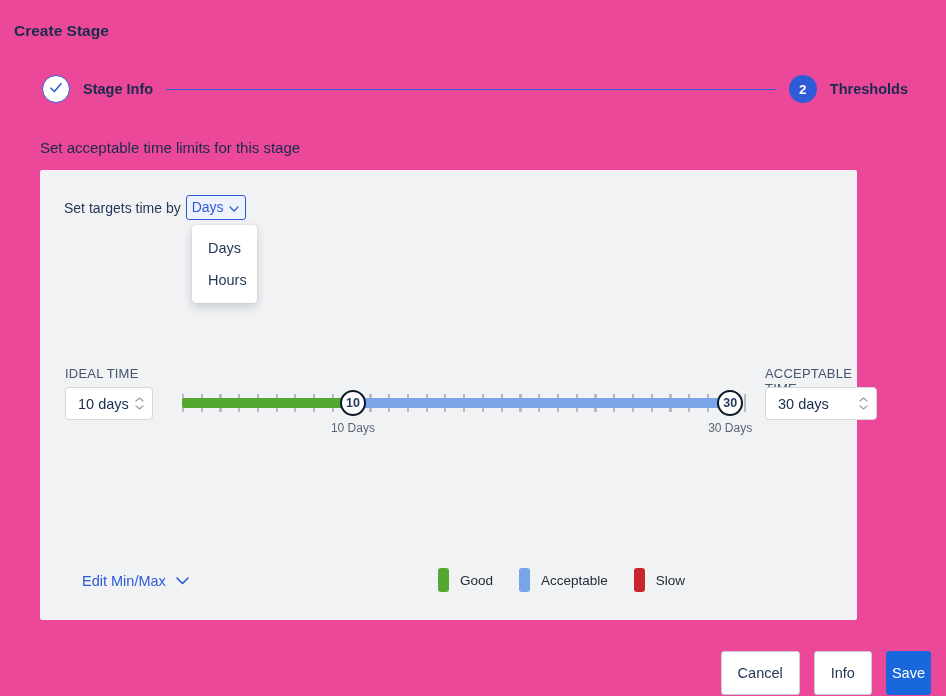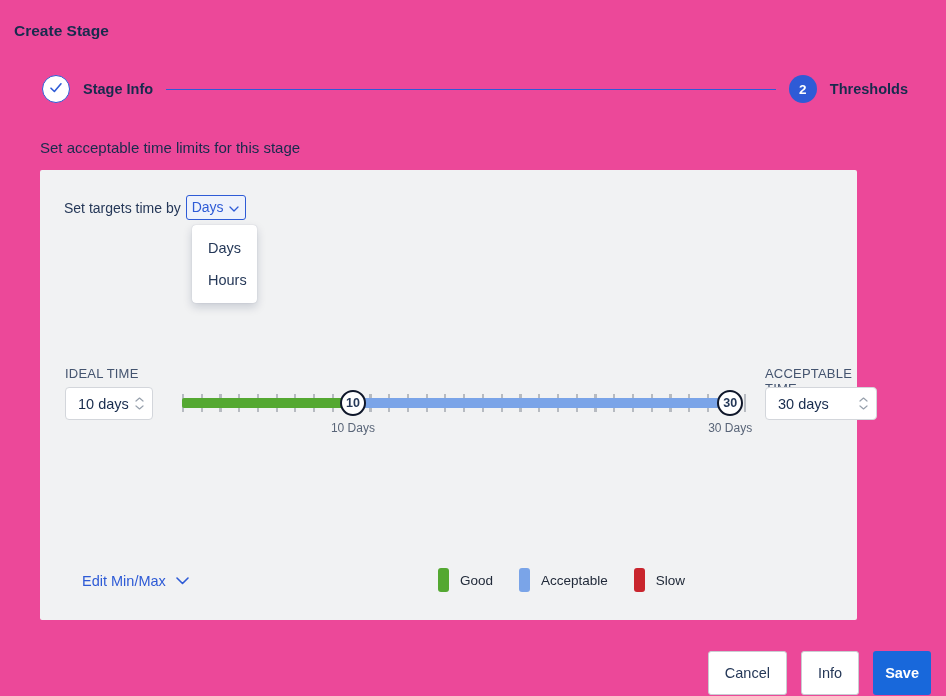--- a/index.html
+++ b/index.html
@@ -63,21 +63,21 @@
   .swatch { width:11px; height:24px; border-radius:3px; }
   .swatch.good { background:#54a831; }
   .swatch.acceptable { background:#7aa4e8; }
   .swatch.slow { background:#c9252d; }
   .legend-label { font-size:13.5px; color:#222b3a; }
 
   
   .footer { position:absolute; left:0; right:15px; top:651px; display:flex; justify-content:flex-end; gap:14px; }
   .btn { height:44px; border-radius:3px; font-family:"Liberation Sans",sans-serif; font-size:14.5px; display:flex; align-items:center; justify-content:center; cursor:pointer; }
   .btn.secondary { background:#fff; border:1px solid #c9ccd1; color:#253858; padding:0 16px; }
-  .btn.primary { background:#1868db; border:none; color:#fff; font-weight:700; padding:0 12px; }
+  .btn.primary { background:#1868db; border:none; color:#fff; font-weight:400; padding:0 6px; }
 </style>
 </head>
 <body>
 
 <div class="page">
 
   <div class="page-title">Create Stage</div>
 
   <div class="stepper">
     <div class="step">

